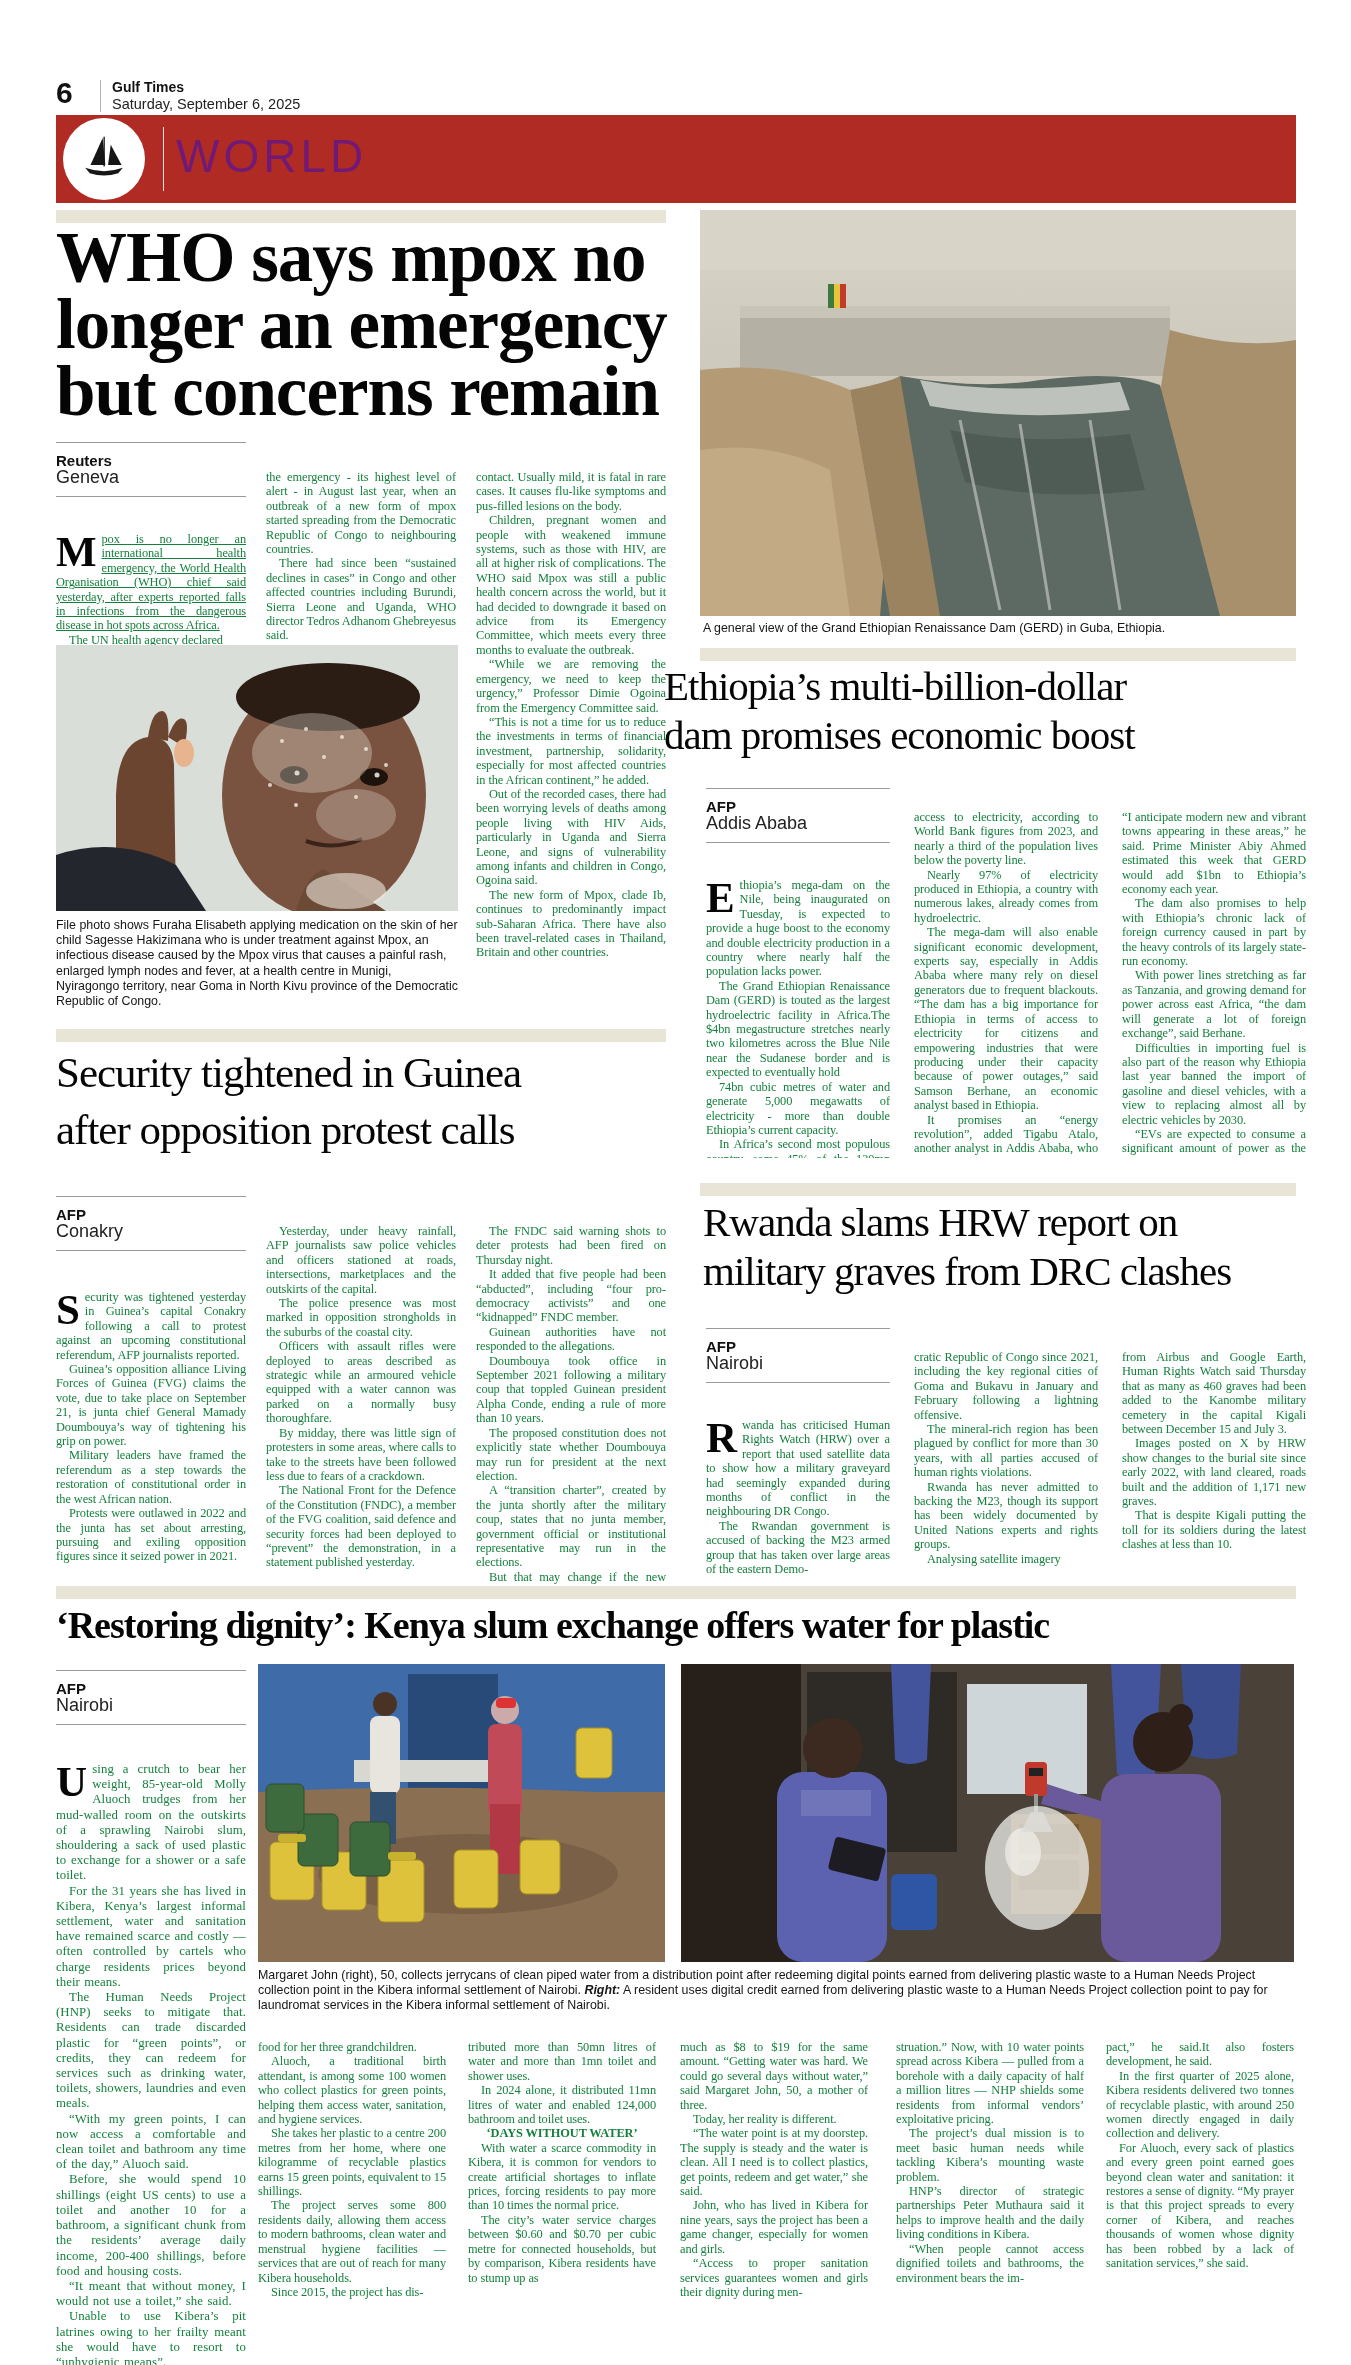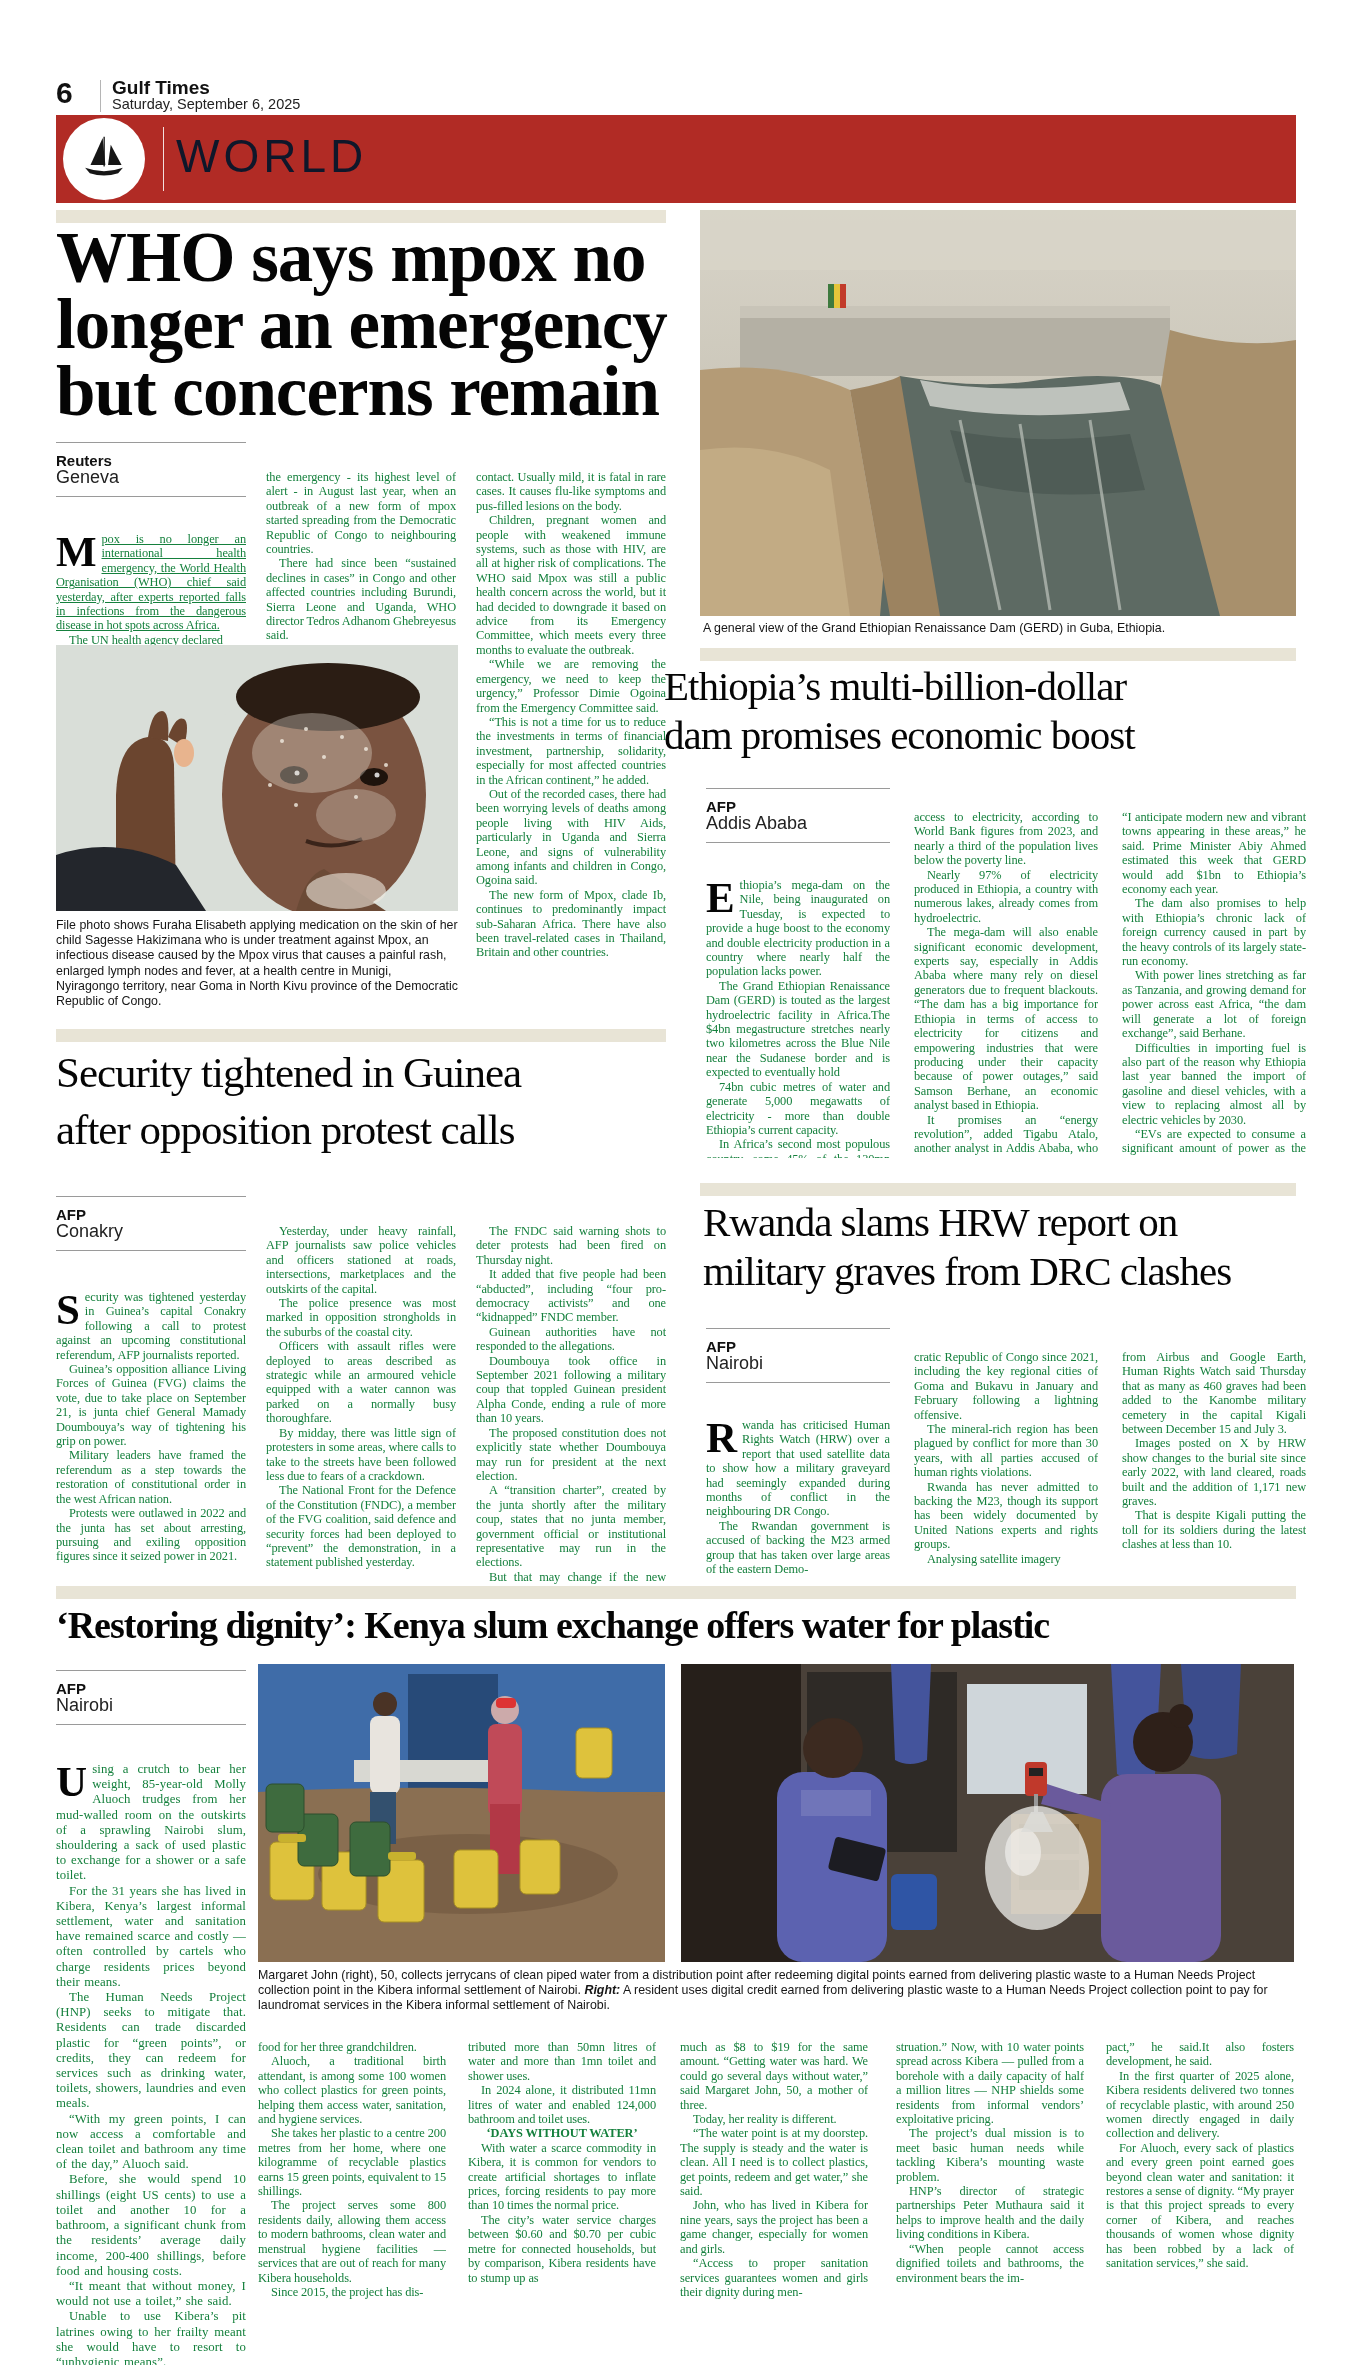--- a/index.html
+++ b/index.html
@@ -3,27 +3,27 @@
 <meta charset="utf-8">
 <style>
   html,body{margin:0;padding:0;background:#f2f2f2;}
   .page{position:relative;width:1351px;height:2365px;background:#ffffff;margin:0 auto;
         font-family:"Liberation Serif","DejaVu Serif",serif;color:#111;overflow:hidden;}
   .abs{position:absolute;}
 
   
   .pagenum{left:56px;top:76px;font-family:"Liberation Sans",sans-serif;font-size:30px;font-weight:bold;color:#111;}
   .head-rule{left:100px;top:80px;width:1px;height:32px;background:#b5b5b5;}
-  .masthead{left:112px;top:79px;font-family:"Liberation Sans",sans-serif;font-size:19px;font-weight:bold;color:#111;line-height:17px;}
+  .masthead{left:112px;top:79px;font-family:"Liberation Sans",sans-serif;font-size:14px;font-weight:bold;color:#111;line-height:17px;}
   .mastdate{left:112px;top:96px;font-family:"Liberation Sans",sans-serif;font-size:14.5px;color:#222;}
 
   .banner{left:56px;top:115px;width:1240px;height:88px;background:#b12b25;}
   .logo-circle{left:63px;top:118px;width:82px;height:82px;border-radius:50%;background:#ffffff;display:flex;align-items:center;justify-content:center;}
   .banner-sep{left:163px;top:127px;width:1px;height:64px;background:rgba(255,255,255,.85);}
-  .section-title{left:176px;top:129px;font-family:"Liberation Sans",sans-serif;font-size:46px;color:#0f172a;letter-spacing:4px;font-weight:400;}
+  .section-title{left:176px;top:129px;font-family:"Liberation Sans",sans-serif;font-size:46px;color:#701a75;letter-spacing:4px;font-weight:400;}
 
   
   .eyebrow{height:13px;background:#e8e4d6;}
   .hl{font-family:"Liberation Serif","DejaVu Serif",serif;color:#050505;}
   .hl-bold{font-weight:bold;}
   .byline{border-top:1px solid #9a9a9a;border-bottom:1px solid #9a9a9a;padding:9px 0 10px 0;}
   .byline .agency{font-family:"Liberation Sans",sans-serif;font-weight:bold;font-size:15px;line-height:17px;color:#111;}
   .byline .city{font-family:"Liberation Sans",sans-serif;font-size:18px;line-height:17px;color:#222;}
   .col{text-align:justify;font-size:12.4px;line-height:14.4px;color:#15803d;overflow:hidden;
        letter-spacing:-0.1px;margin-top:18px;}

